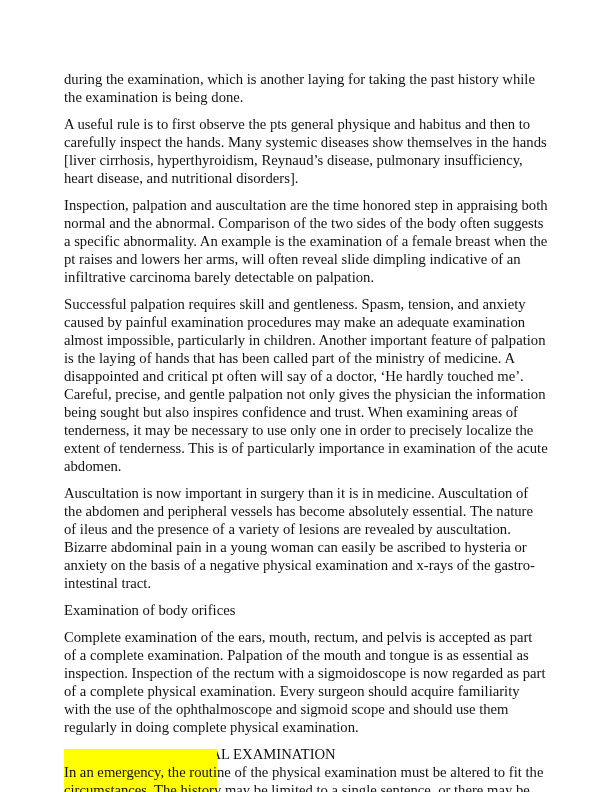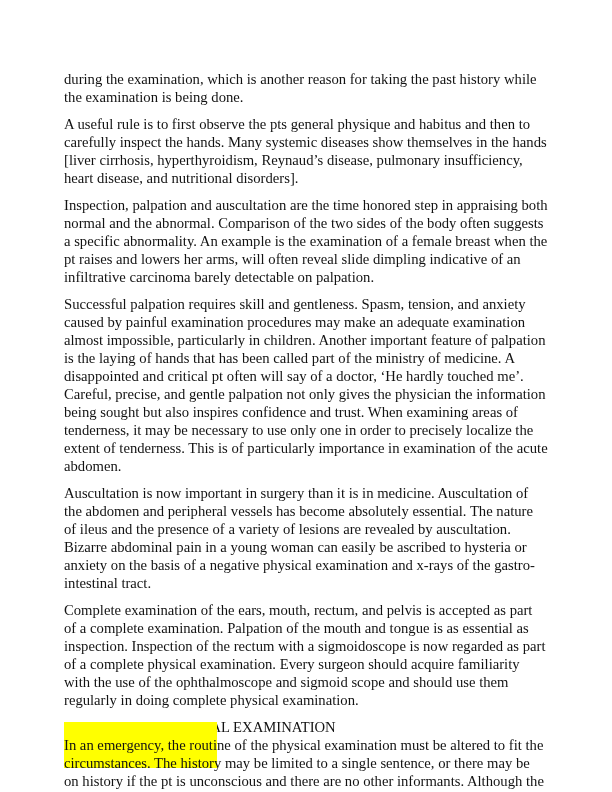--- a/index.html
+++ b/index.html
@@ -40,30 +40,31 @@
     color: inherit;
     padding: 15px 0;
   }
 </style>
 </head>
 <body style="background: rgb(255, 255, 255); color: rgb(18, 18, 18);">
 
 <div class="page">
   <div class="doc">
 
-    <p>during the examination, which is another reason for taking the past history while the examination is being done.</p>
+    <p>during the examination, which is another laying for taking the past history while the examination is being done.</p>
 
     <p>A useful rule is to first observe the pts general physique and habitus and then to carefully inspect the hands. Many systemic diseases show themselves in the hands [liver cirrhosis, hyperthyroidism, Reynaud’s disease, pulmonary insufficiency, heart disease, and nutritional disorders].</p>
 
     <p><span class="lead-bold">Inspection, palpation and auscultation</span><span> are the time honored step in appraising both normal and the abnormal. Comparison of the two sides of the body often suggests a specific abnormality. An example is the examination of a female breast when the pt raises and lowers her arms, will often reveal slide dimpling indicative of an infiltrative carcinoma barely detectable on palpation.</span></p>
 
     <p>Successful palpation requires skill and gentleness. Spasm, tension, and anxiety caused by painful examination procedures may make an adequate examination almost impossible, particularly in children. Another important feature of palpation is the laying of hands that has been called part of the ministry of medicine. A disappointed and critical pt often will say of a doctor, ‘He hardly touched me’.  Careful, precise, and gentle palpation not only gives the physician the information being sought but also inspires confidence and trust. When examining areas of tenderness, it may be necessary to use only one in order to precisely localize the extent of tenderness. This is of particularly importance in examination of the acute abdomen.</p>
 
     <p>Auscultation is now important in surgery than it is in medicine. Auscultation of the abdomen and peripheral vessels has become absolutely essential. The nature of ileus and the presence of a variety of lesions are revealed by auscultation. Bizarre abdominal pain in a young woman can easily be ascribed to hysteria or anxiety on the basis of a negative physical examination and x-rays of the gastro-intestinal tract.</p>
 
+    <p>Examination of body orifices</p>
 
     <p>Complete examination of the ears, mouth, rectum, and pelvis is accepted as part of a complete examination. Palpation of the mouth and tongue is as essential as inspection. Inspection of the rectum with a sigmoidoscope is now regarded as part of a complete physical examination. Every surgeon should acquire familiarity with the use of the ophthalmoscope and sigmoid scope and should use them regularly in doing complete physical examination.</p>
 
     <h2 class="section-heading">EMERGENCY PHYSICAL EXAMINATION</h2>
 
     <p class="after-heading"><mark class="hl" style="background: rgb(255, 255, 0);">In an emergency, the routi</mark><span>ne of the physical examination must be altered to fit the circumstances. The history may be limited to a single sentence, or there may be on history if the pt is unconscious and there are no other informants. Although the details of an accident or injury may be very useful in the appraisal of the pt, they must be left for future consideration. The primary considerations are the following:</span></p>
 
   </div>
 </div>
 

